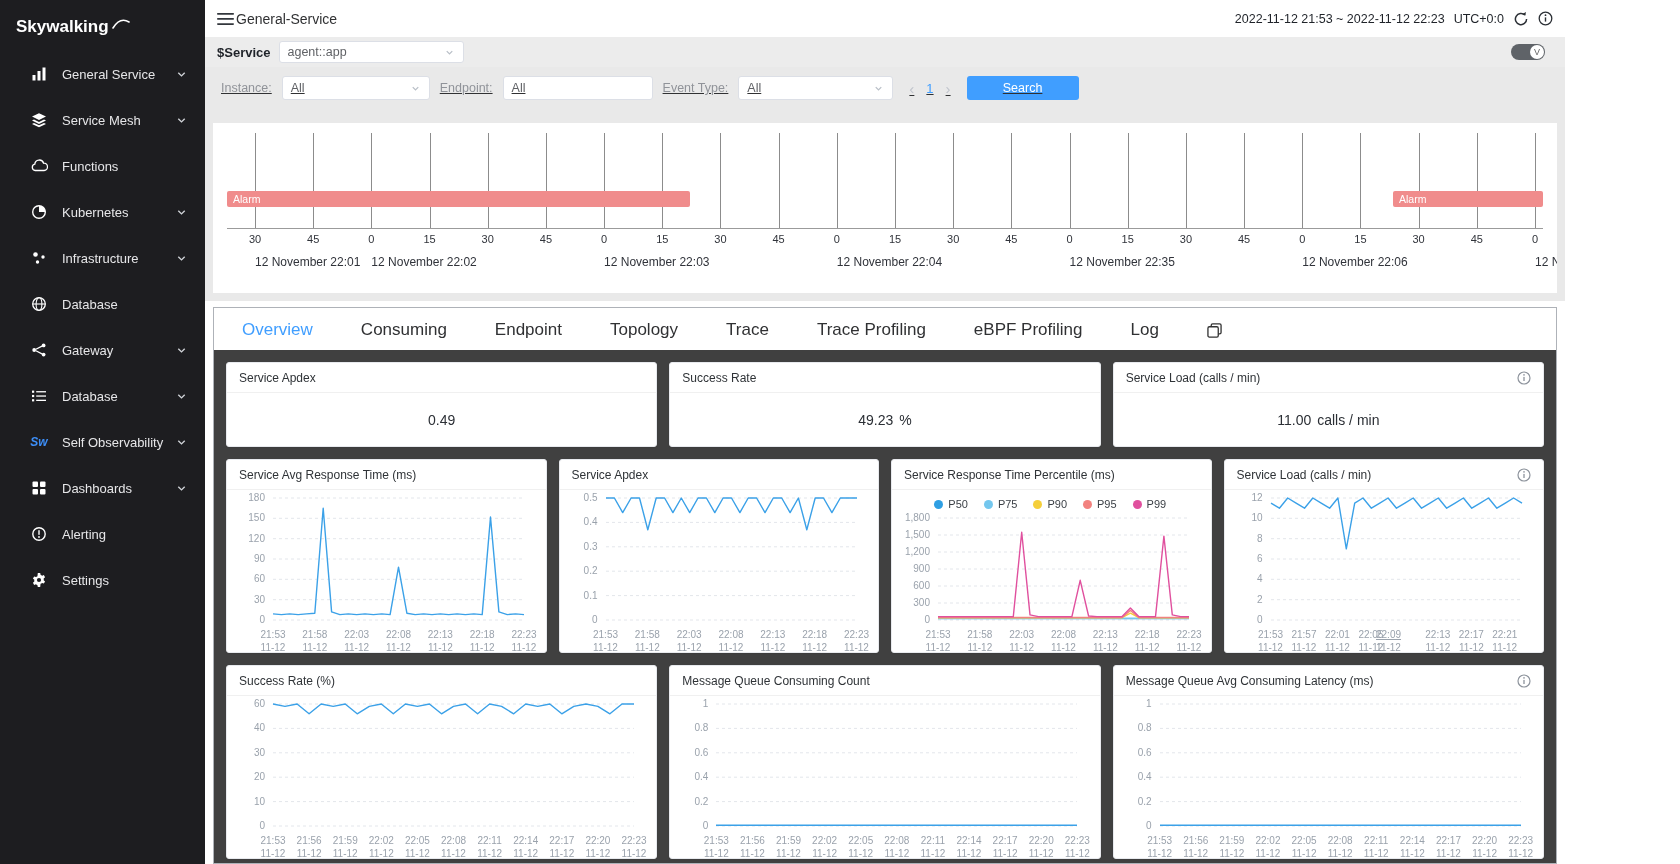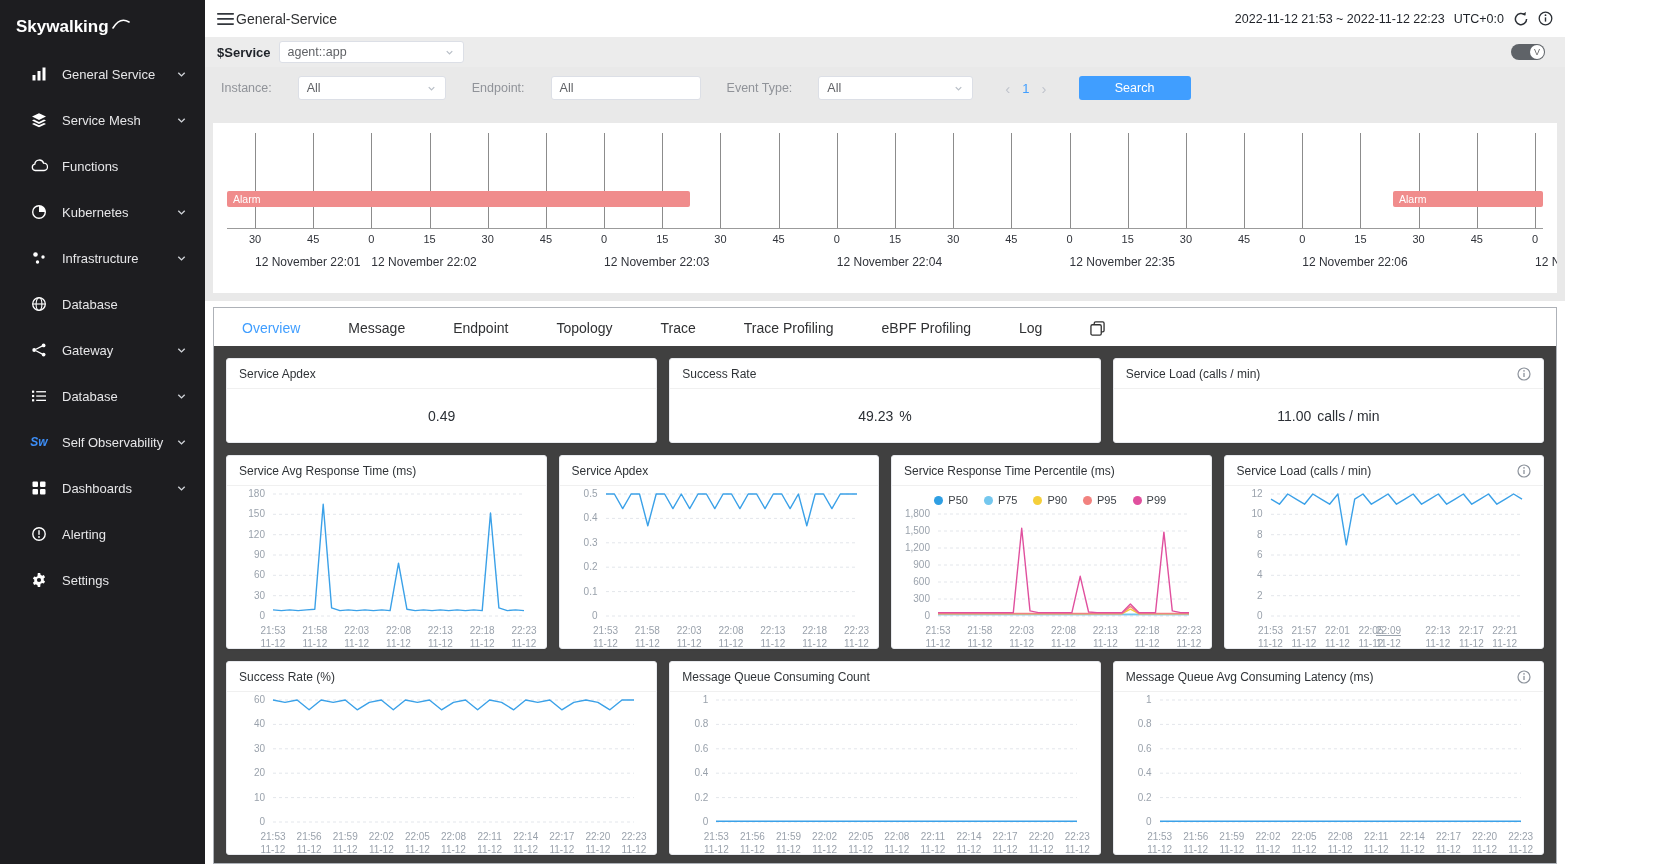--- a/index.html
+++ b/index.html
@@ -30,21 +30,21 @@
 
   .service-bar { height: 30px; flex: none; background: #ececec; display: flex; align-items: center; gap: 8px; padding: 0 20px 0 12px; }
   .svc-label { font-size: 13px; font-weight: bold; color: #1f2329; }
   .select { background: #fff; border: 1px solid #dcdfe6; border-radius: 3px; display: flex; align-items: center; justify-content: space-between; padding: 0 8px; font-size: 12.5px; color: #606266; cursor: pointer; }
   .svc-select { width: 185px; height: 22px; }
   .toggle { margin-left: auto; width: 34px; height: 16px; border-radius: 9px; background: #5f6368; position: relative; cursor: pointer; flex: none; }
   .knob { position: absolute; right: 1px; top: 1px; width: 14px; height: 14px; border-radius: 50%; background: #fff; font-size: 9px; color: #666; display: flex; align-items: center; justify-content: center; }
 
   
   .events { flex: none; background: #e9e9e9; padding: 6px 8px 8px; }
-  .filter-row { display: flex; align-items: center; gap: 26px; height: 30px; padding: 0 8px; }
+  .filter-row { display: flex; align-items: center; gap: 10px; height: 30px; padding: 0 8px; text-decoration: underline; }
   .f-label { font-size: 12.5px; color: #909399; }
   .inst-select { width: 148px; height: 24px; }
   .endpoint-input { width: 150px; height: 24px; background: #fff; border: 1px solid #dcdfe6; border-radius: 3px; display: flex; align-items: center; padding: 0 8px; font-size: 12.5px; color: #606266; }
   .event-select { width: 155px; height: 24px; }
   .pager { display: flex; align-items: center; gap: 12px; margin-left: 6px; font-size: 13px; }
   .pg-arrow { color: #c0c4cc; cursor: pointer; font-size: 15px; }
   .pg-num { color: #409eff; }
   .search-btn { margin-left: 6px; width: 112px; height: 24px; background: #409eff; color: #fff; border: none; border-radius: 3px; font-size: 12.5px; font-family: inherit; cursor: pointer; }
 
   .tl-panel { background: #fff; margin-top: 20px; height: 170px; padding: 10px 14px 6px; overflow: hidden; }
@@ -54,21 +54,21 @@
   .tl-alarm { position: absolute; top: 58px; height: 16px; border-radius: 2px; display: flex; align-items: center; overflow: hidden; }
   .tl-alarm span { color: #fff; font-size: 10.5px; padding-left: 6px; white-space: nowrap; }
   .tl-ticks { position: relative; height: 15px; margin: 4px 8px 0 28px; }
   .tl-tick { position: absolute; transform: translateX(-50%); font-size: 11px; color: #30333a; }
   .tl-dates { position: relative; height: 16px; margin: 7px 8px 0 28px; }
   .tl-date { position: absolute; font-size: 12px; color: #30333a; white-space: nowrap; }
 
   
   .dash-panel { margin: 6px 8px 0; border: 1px solid #aeb2b8; background: #fff; flex: 1; min-height: 0; display: flex; flex-direction: column; overflow: hidden; }
   .tabs { display: flex; align-items: center; gap: 48px; padding: 12px 18px 10px 28px; flex: none; }
-  .tab { font-size: 14px; color: #303133; cursor: pointer; white-space: nowrap; }
+  .tab { font-size: 17px; color: #303133; cursor: pointer; white-space: nowrap; }
   .tab.active { color: #409eff; }
   .tab-extra { display: inline-flex; cursor: pointer; }
   .cards { flex: 1; min-height: 0; overflow: hidden; padding: 12px; background: #404040; }
   .row { display: grid; gap: 12px; margin-bottom: 12px; }
   .row.three { grid-template-columns: repeat(3, 1fr); }
   .row.four  { grid-template-columns: repeat(4, 1fr); }
   .card { background: #fff; border: 1px solid #e8eaee; border-radius: 3px; box-shadow: 0 1px 2px rgba(0,0,0,.05); overflow: hidden; }
   .card-hd { display: flex; align-items: center; justify-content: space-between; height: 30px; padding: 0 12px; border-bottom: 1px solid #f0f0f0; font-size: 12px; color: #2f3337; flex: none; }
   .card-hd .ic { display: inline-flex; cursor: pointer; }
   .metric-card { height: 85px; display: flex; flex-direction: column; }
@@ -397,21 +397,21 @@
             <span class="tl-date" style="left: 81.8182%;">12 November 22:06</span>
             <span class="tl-date" style="left: 100%;">12 November 22:07</span>
           </div>
         </div>
     </section>
 
     <section class="dash-panel">
       <div class="tabs">
         <div id="tabs-list" style="display:flex;gap:48px;">
             <div class="tab active">Overview</div>
-            <div class="tab">Message</div>
+            <div class="tab">Consuming</div>
             <div class="tab">Endpoint</div>
             <div class="tab">Topology</div>
             <div class="tab">Trace</div>
             <div class="tab">Trace Profiling</div>
             <div class="tab">eBPF Profiling</div>
             <div class="tab">Log</div>
           </div>
         <span class="tab-extra">
           <svg width="15" height="15" viewBox="0 0 16 16">
               <rect x="1" y="4" width="11" height="11" rx="1.5" fill="none" stroke="#333" stroke-width="1.4"></rect>

